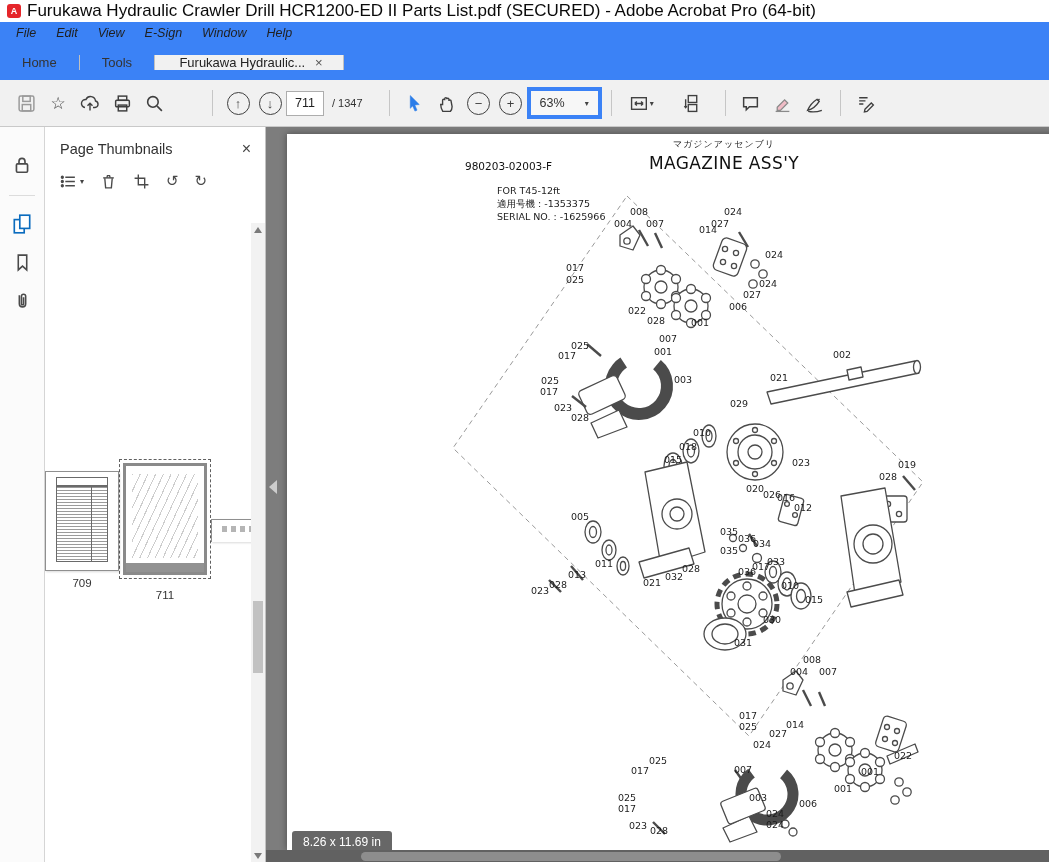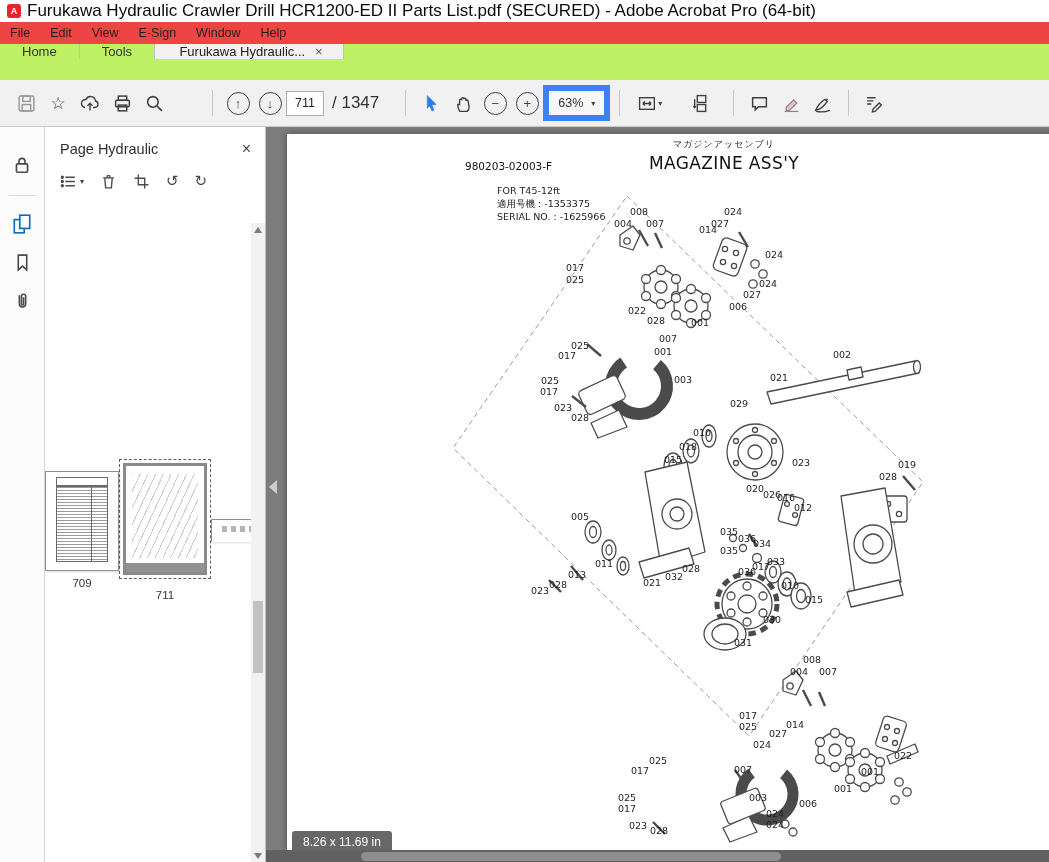--- a/index.html
+++ b/index.html
@@ -3,38 +3,38 @@
 <meta charset="utf-8">
 <style>
   html,body{margin:0;padding:0;}
   body{width:1049px;height:862px;position:relative;overflow:hidden;
        font-family:"Liberation Sans",sans-serif;background:#fff;color:#1a1a1a;
        -webkit-font-smoothing:antialiased;}
   .titlebar{height:22px;display:flex;align-items:center;gap:6px;padding-left:7px;background:#fff;}
   .pdficon{width:14px;height:14px;border-radius:3px;background:#e5252a;color:#fff;font-size:9px;font-weight:bold;
            display:flex;align-items:center;justify-content:center;}
   .wintitle{font-size:17px;color:#0a0a0a;}
-  .menubar{height:22px;display:flex;align-items:center;background:#ef4444;font-size:12.5px;color:#1f1f1f;}
+  .menubar{height:22px;display:flex;align-items:center;background:#3b82f6;font-size:12.5px;color:#1f1f1f;padding-left:6px;font-style:italic;}
   .menubar span{padding:0 10px;cursor:default;}
-  .tabbar{height:36px;background:#bef264;display:flex;align-items:flex-start;}
+  .tabbar{height:36px;background:#3b82f6;display:flex;align-items:center;}
   .tab{display:flex;align-items:center;justify-content:center;font-size:13px;color:#333;
        padding:0 22px;border-right:1px solid #c0c0c0;}
   .tab.doc{background:#f1f1f1;color:#222;padding:0 12px 0 16px;gap:10px;min-width:160px;}
   .tab .x{color:#555;font-size:13px;}
   .toolbar{height:46px;background:#f1f1f1;display:flex;align-items:center;padding:0 10px;border-bottom:1px solid #c9c9c9;}
   .tool{width:32px;height:32px;display:flex;align-items:center;justify-content:center;color:#3f3f3f;flex:none;}
   .tool svg{display:block;}
   .glyph{font-size:17px;line-height:1;}
   .circle-ic{width:21px;height:21px;border:1.6px solid #3f3f3f;border-radius:50%;display:flex;align-items:center;
              justify-content:center;font-size:13px;color:#3f3f3f;}
   .sep{width:1px;height:26px;background:#c6c6c6;margin:0 9px;flex:none;}
   .pagebox{width:36px;height:23px;border:1px solid #adadad;background:#fff;display:flex;align-items:center;
            justify-content:center;font-size:12.5px;color:#222;flex:none;}
-  .pagecount{font-size:17px;color:#333;margin-left:8px;white-space:nowrap;}
-  .zoombox{height:24px;border:6px solid #3b82f6;background:#f7f7f7;display:flex;align-items:center;gap:8px;
+  .pagecount{font-size:11px;color:#333;margin-left:8px;white-space:nowrap;}
+  .zoombox{height:24px;border:4px solid #3b82f6;background:#f7f7f7;display:flex;align-items:center;gap:20px;
            padding:0 9px;font-size:12.5px;color:#333;flex:none;}
   .caret{font-size:8px;color:#444;}
   .main{display:flex;height:736px;}
   
   .rail{width:44px;background:#fbfbfb;border-right:1px solid #d5d5d5;display:flex;flex-direction:column;
         align-items:center;padding-top:24px;flex:none;}
   .rail .ric{width:28px;height:28px;display:flex;align-items:center;justify-content:center;margin-bottom:10px;}
   .rail .divider{width:26px;height:1px;background:#dcdcdc;margin:6px 0 14px 0;}
   
   .panel{width:220px;background:#fff;border-right:1px solid #c2c2c2;position:relative;flex:none;}
@@ -257,21 +257,21 @@
     </div>
     <div class="ric">
       <svg width="19" height="19" viewBox="0 0 18 18" fill="none" stroke="#4a4a4a" stroke-width="1.5">
         <path d="M6,4 v8 a3,3 0 0 0 6,0 V5 a2,2 0 0 0 -4,0 v7 a1,1 0 0 0 2,0 V6"></path>
       </svg>
     </div>
   </div>
 
   <div class="panel">
     <div class="panel-header">
-      <span class="panel-title">Page Hydraulic</span>
+      <span class="panel-title">Page Thumbnails</span>
       <span class="panel-close">×</span>
     </div>
     <div class="panel-tools">
       <span class="ptool">
         <svg width="17" height="17" viewBox="0 0 16 16" fill="none" stroke="#4a4a4a" stroke-width="1.3">
           <path d="M5,4 h9 M5,8 h9 M5,12 h9"></path>
             <circle cx="2.2" cy="4" r="0.9" fill="#4a4a4a"></circle>
             <circle cx="2.2" cy="8" r="0.9" fill="#4a4a4a"></circle>
             <circle cx="2.2" cy="12" r="0.9" fill="#4a4a4a"></circle>
         </svg>

